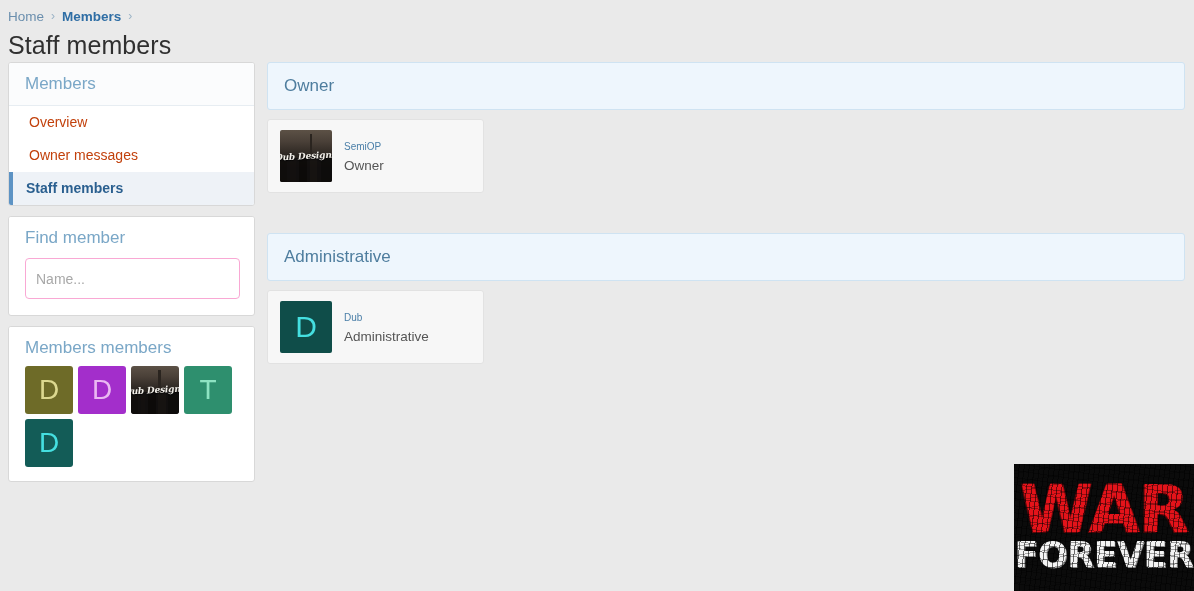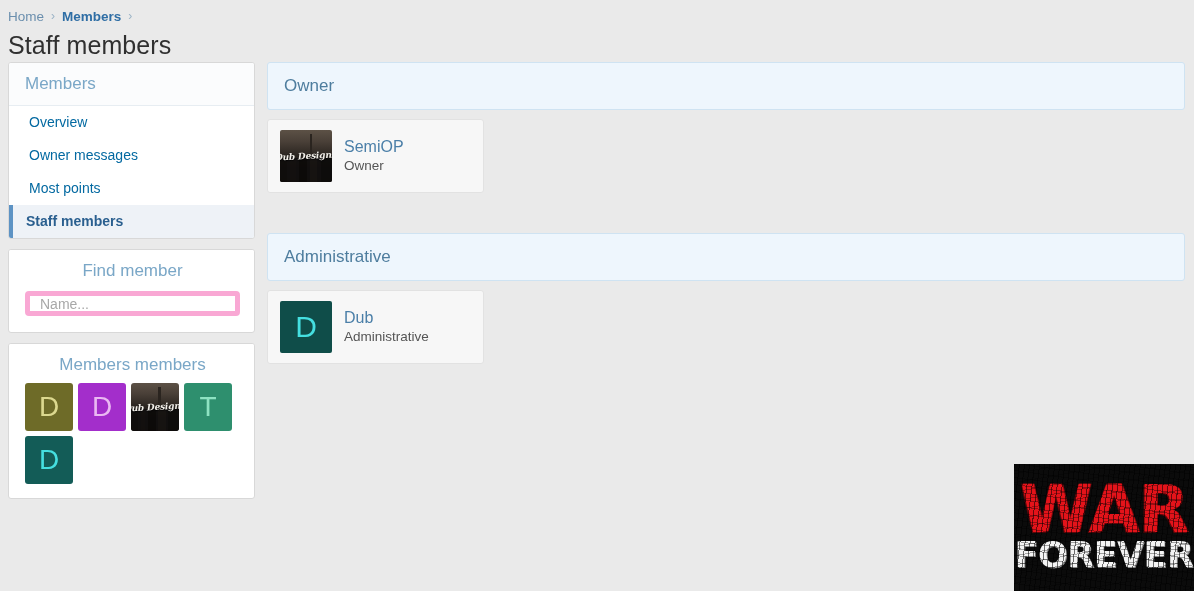--- a/index.html
+++ b/index.html
@@ -78,48 +78,47 @@
     color: #7aa7c7;
     padding: 11px 14px 11px 16px;
     background: #fbfcfd;
     border-bottom: 1px solid #e7edf2;
     font-weight: normal;
   }
   .block-header.plain {
     border-bottom: none;
     background: #ffffff;
     padding-bottom: 6px;
-    text-align: center;
   }
 
   .nav-list { list-style: none; }
 
   .nav-item {
     font-size: 14px;
-    color: #0369a1;
+    color: #c2410c;
     padding: 8px 14px 8px 16px;
     border-left: 4px solid transparent;
     cursor: pointer;
     line-height: 17px;
   }
   .nav-item.active {
     background: #eef2f7;
     border-left: 4px solid #5d93c4;
     color: #2a5f8f;
     font-weight: bold;
     padding-left: 13px;
   }
 
   
   .find-body { padding: 4px 14px 16px 16px; }
 
   .find-input {
     width: 215px;
-    height: 25px;
-    border: 5px solid #f9a8d4;
+    height: 41px;
+    border: 1px solid #f9a8d4;
     border-radius: 4px;
     padding: 0 10px;
     font-size: 14px;
     color: #333;
     font-family: "Liberation Sans", sans-serif;
     background: #fff;
     outline: none;
   }
   .find-input::placeholder { color: #a8a8a8; }
 
@@ -227,21 +226,21 @@
     justify-content: center;
     font-size: 30px;
     line-height: 1;
     overflow: hidden;
     position: relative;
     flex: 0 0 52px;
   }
 
   .mc-text { display: flex; flex-direction: column; gap: 1px; min-width: 0; }
   .mc-name {
-    font-size: 16px;
+    font-size: 10px;
     color: #4b7fa8;
     text-decoration: none;
     cursor: pointer;
     line-height: 18px;
   }
   .mc-title {
     font-size: 13.5px;
     color: #555555;
     line-height: 17px;
   }
@@ -304,21 +303,20 @@
 
 <div class="layout">
 
   <aside class="sidebar">
 
     <div class="block">
       <div class="block-header">Members</div>
       <ul class="nav-list">
         <li class="nav-item">Overview</li>
         <li class="nav-item">Owner messages</li>
-        <li class="nav-item">Most points</li>
         <li class="nav-item active">Staff members</li>
       </ul>
     </div>
 
     <div class="block">
       <div class="block-header plain">Find member</div>
       <div class="find-body">
         <input class="find-input" type="text" placeholder="Name..." style="">
       </div>
     </div>

